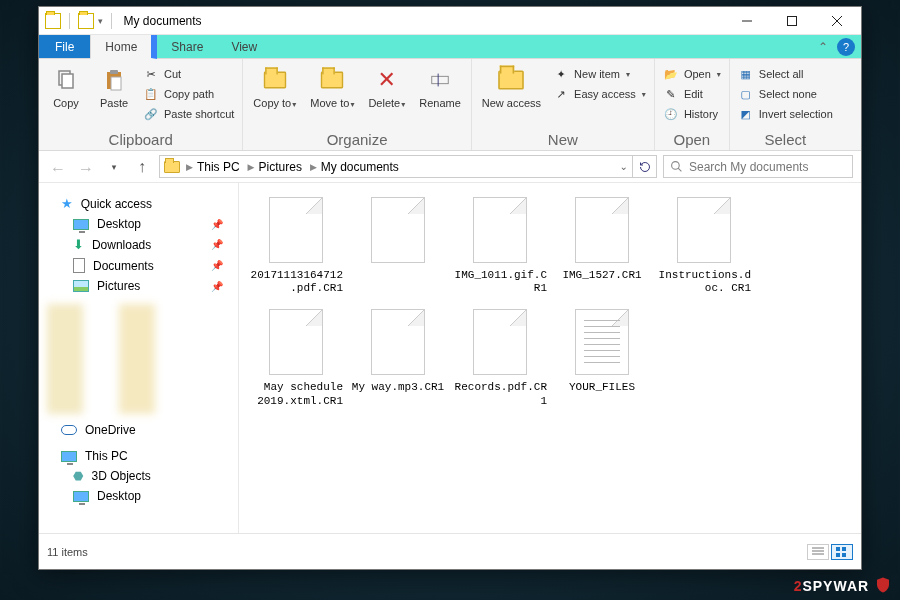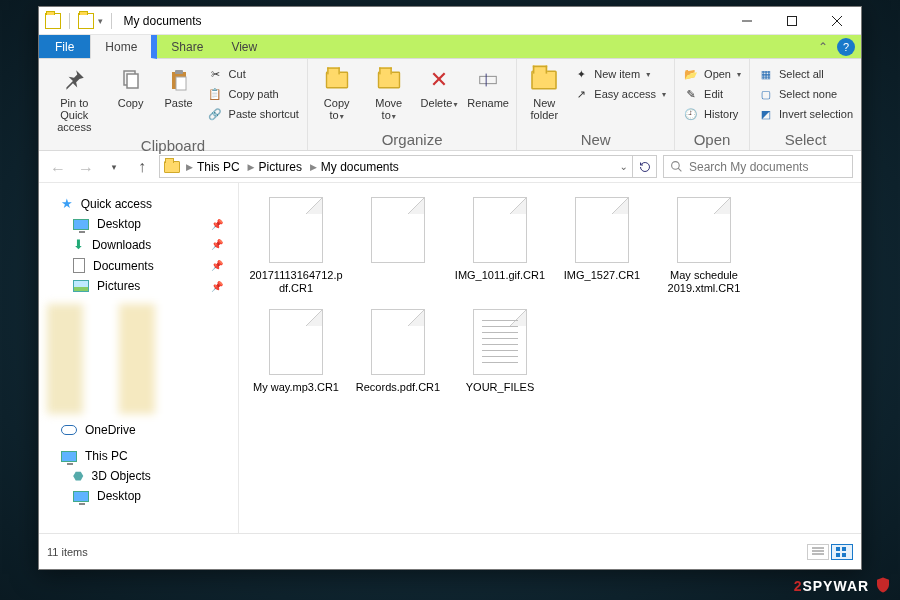--- a/index.html
+++ b/index.html
@@ -9,21 +9,21 @@
     .window { position: absolute; left: 38px; top: 6px; width: 824px; height: 564px; background: #fff; border: 1px solid #777; display: flex; flex-direction: column; box-shadow: 0 4px 24px rgba(0,0,0,.5); }
     .titlebar { height: 28px; display: flex; align-items: center; padding: 0 2px 0 6px; border-bottom: 1px solid #e5e5e5; }
     .titlebar .qat { display: flex; gap: 4px; align-items: center; }
     .titlebar .qat .fic { width: 16px; height: 16px; background: #fff; border: 1px solid #d0b400; position: relative; }
     .titlebar .qat .fic::before { content:""; position:absolute; top:-3px; left:0; width:7px; height:3px; background:#ffd850; border:1px solid #d0b400; border-bottom:none; }
     .titlebar .sep { width:1px; height:16px; background:#ccc; margin:0 4px;}
     .titlebar .title { margin-left: 8px; font-size: 12px; }
     .winbtns { margin-left: auto; display: flex; }
     .winbtn { width: 45px; height: 27px; display: flex; align-items: center; justify-content: center; font-size: 11px; }
     .winbtn svg { width:10px; height:10px; stroke:#222; stroke-width:1; }
-    .tabsbar { height: 24px; display:flex; align-items:stretch; border-bottom:1px solid #dadada; font-size:12px; background:#bef264; position:relative;}
+    .tabsbar { height: 24px; display:flex; align-items:stretch; border-bottom:1px solid #dadada; font-size:12px; background:#5eead4; position:relative;}
     .tabsbar .filetab { background:#1979ca; color:#fff; padding:0 16px; display:flex; align-items:center; }
     .tabsbar .tab { padding:0 14px; display:flex; align-items:center; color:#444; }
     .tabsbar .tab.active { background:#f5f5f5; border-left:1px solid #dadada; border-right:6px solid #3b82f6; border-bottom:1px solid #f5f5f5; margin-bottom:-1px;}
     .tabsbar .spacer { flex:1; }
     .tabsbar .collapse { width:24px; display:flex; align-items:center; justify-content:center; color:#666;}
     .tabsbar .help { width:18px; height:18px; border-radius:50%; background:#1979ca; color:#fff; font-size:11px; display:flex; align-items:center; justify-content:center; margin:3px 6px 0 2px;}
     .ribbon { height: 92px; background:#f5f5f5; border-bottom:1px solid #dadada; display:flex; font-size:11px;}
     .rgroup { border-right:1px solid #e2e2e2; padding:4px 6px 2px; display:flex; flex-direction:column; }
     .rgroup .rbody { flex:1; display:flex; gap:6px; align-items:flex-start;}
     .rgroup .rlabel { text-align:center; color:#666; font-size:15px; padding-top:2px;}
@@ -47,21 +47,21 @@
     .sidegrp { padding:2px 10px 4px 18px;}
     .sitem { display:flex; align-items:center; gap:8px; padding:3px 4px 3px 16px;}
     .sitem.root { padding-left:4px; font-weight:400;}
     .pin { margin-left:auto; color:#888; font-size:10px;}
     .blur { width:180px; height:110px; margin:4px 8px; background:linear-gradient(90deg,#f3e9c2 0 20%, #fff 20% 40%, #f5e9c0 40% 60%, #fff 60% 100%); filter:blur(4px);}
     .files { flex:1; padding:14px 10px; display:flex; flex-wrap:wrap; align-content:flex-start; gap:14px 8px; overflow:auto;}
     .file { width:94px; display:flex; flex-direction:column; align-items:center; gap:6px;}
     .fileic { width:54px; height:66px; background:#fff; border:1px solid #ccc; position:relative;}
     .fileic::before{content:"";position:absolute;top:0;right:0;width:16px;height:16px;background:linear-gradient(135deg,#fff 0 48%, #ccc 50% 52%, #f2f2f2 52% 100%);}
     .fileic.text::after{content:"";position:absolute;left:8px;right:8px;top:10px;bottom:10px;background:repeating-linear-gradient(#bbb 0 1px, transparent 1px 6px);}
-    .fname { font-size:11px; text-align:center; line-height:1.2; word-break:break-word;}
+    .fname { font-size:11px; text-align:right; line-height:1.2; word-break:break-word;font-family:Liberation Mono, monospace;}
     .status { height:36px; border-top:1px solid #e5e5e5; display:flex; align-items:center; padding:0 8px; font-size:11px; color:#444;}
     .status .viewbtns{ margin-left:auto; display:flex; gap:2px;}
     .viewbtn{ width:22px; height:16px; border:1px solid #ccc; display:flex; align-items:center; justify-content:center;}
     .viewbtn.active{ border-color:#1979ca; background:#e5f1fb;}
     
     .i-folder{width:16px;height:12px;background:#ffd96a;border:1px solid #d0a92a;border-radius:1px;position:relative;}
     .i-folder::before{content:"";position:absolute;top:-4px;left:0;width:7px;height:4px;background:#ffd96a;border:1px solid #d0a92a;border-bottom:none;}
     .i-star{color:#3a9ff5;font-size:13px;}
     .i-mon{width:16px;height:11px;border:1px solid #4a8;background:#5fb3ff;position:relative;}
     .i-mon::after{content:"";position:absolute;left:5px;top:11px;width:6px;height:2px;background:#888;}
@@ -114,28 +114,20 @@
     <div class="collapse">⌃</div>
     <div class="help">?</div>
   </div>
 
   <div class="ribbon">
 
     <div class="rgroup">
       <div class="rbody">
         <div class="bigbtn">
           <span class="ic">
-              <svg width="26" height="26" viewBox="0 0 24 24" fill="#555">
-                <path d="M14 3l7 7-4 1-3 3 1 5-4-4-6 6 0-2 6-6-4-4 5 1 3-3z"></path>
-              </svg>
-            </span>
-          <span class="lbl">Pin to Quick access</span>
-        </div>
-        <div class="bigbtn">
-          <span class="ic">
               <svg width="24" height="24" viewBox="0 0 24 24" fill="none" stroke="#888" stroke-width="1.5">
                 <rect x="5" y="3" width="11" height="14"></rect>
                 <rect x="8" y="6" width="11" height="14" fill="#fff"></rect>
               </svg>
             </span>
           <span class="lbl">Copy</span>
         </div>
         <div class="bigbtn">
           <span class="ic">
               <svg width="24" height="24" viewBox="0 0 24 24">
@@ -194,21 +186,21 @@
       </div>
       <div class="rlabel">Organize</div>
     </div>
 
     <div class="rgroup">
       <div class="rbody">
         <div class="bigbtn">
             <span class="ic">
               <span class="i-folder" style="transform:scale(1.6)"></span>
             </span>
-            <span class="lbl">New folder</span>
+            <span class="lbl">New access</span>
           </div>
         <div class="smallcol">
           <div class="smallbtn">
               <span class="ic">✦</span>
               <span>New item</span>
               <span class="dd">▾</span>
             </div>
           <div class="smallbtn">
               <span class="ic">↗</span>
               <span>Easy access</span>
@@ -361,20 +353,24 @@
         <div class="file">
           <div class="fileic"></div>
           <div class="fname">IMG_1011.gif.CR1</div>
         </div>
         <div class="file">
           <div class="fileic"></div>
           <div class="fname">IMG_1527.CR1</div>
         </div>
         <div class="file">
           <div class="fileic"></div>
+          <div class="fname">Instructions.doc. CR1</div>
+        </div>
+        <div class="file">
+          <div class="fileic"></div>
           <div class="fname">May schedule 2019.xtml.CR1</div>
         </div>
         <div class="file">
           <div class="fileic"></div>
           <div class="fname">My way.mp3.CR1</div>
         </div>
         <div class="file">
           <div class="fileic"></div>
           <div class="fname">Records.pdf.CR1</div>
         </div>

